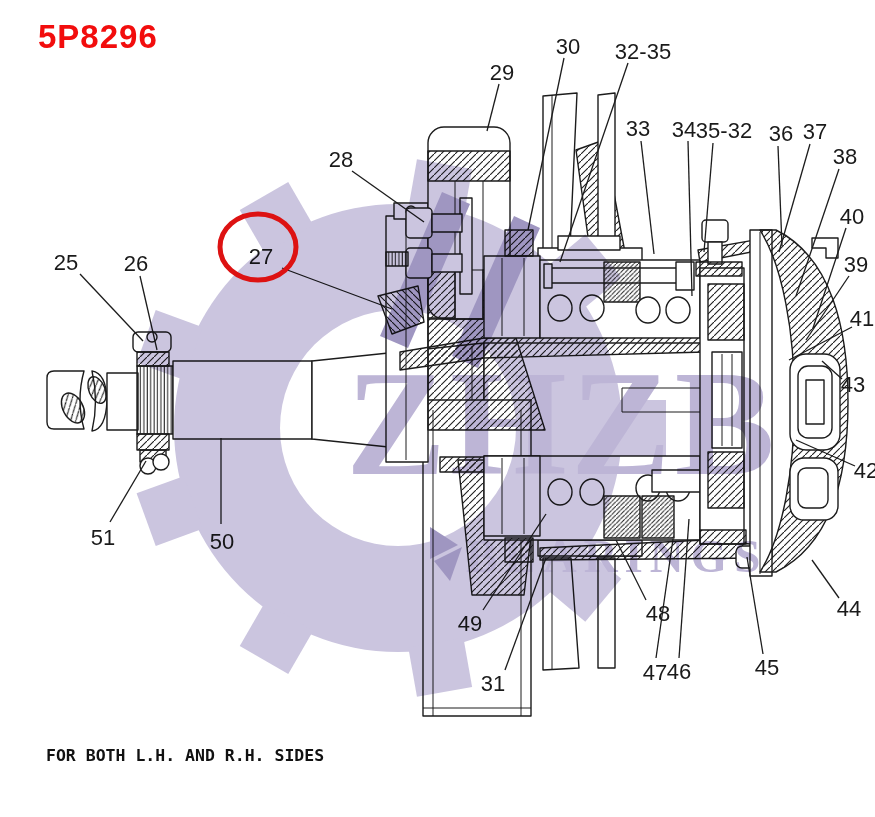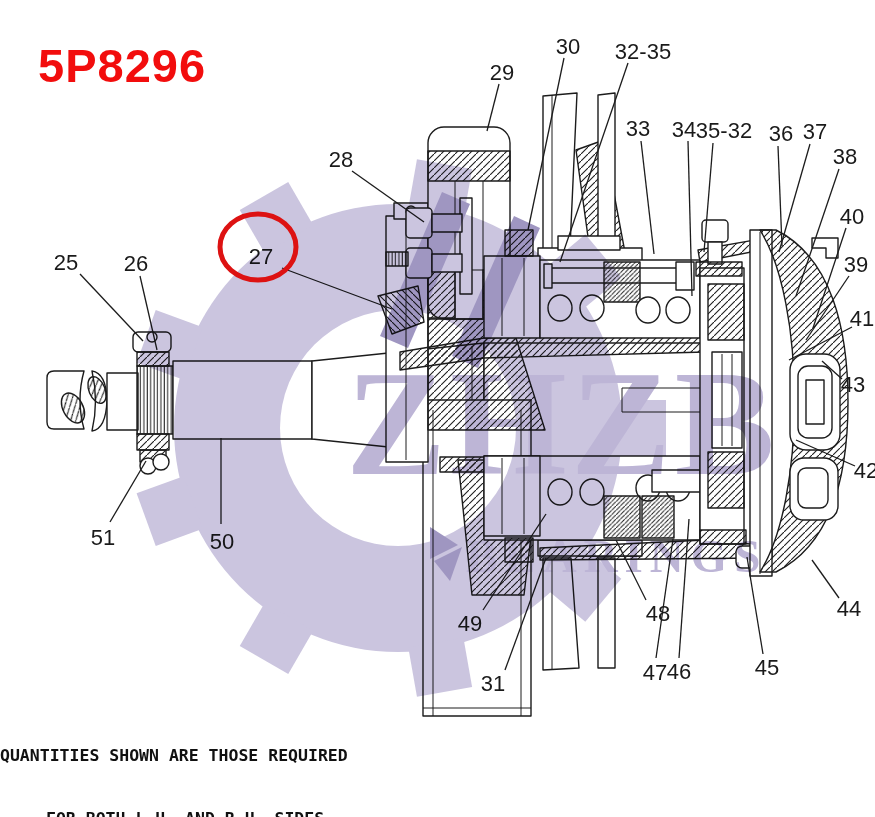--- a/index.html
+++ b/index.html
@@ -1,20 +1,20 @@
 <!DOCTYPE html>
 <html><head>
 <meta charset="utf-8">
 <style>
   html,body{margin:0;padding:0;background:#ffffff;}
   .stage{position:relative;width:875px;height:817px;background:#fff;overflow:hidden;
          font-family:"Liberation Sans",sans-serif;}
   .stage>svg{position:absolute;left:0;top:0;}
-  .part-number{position:absolute;left:38px;top:18px;font-size:47px;font-weight:bold;
-               letter-spacing:1px;font-family:"Liberation Sans",sans-serif;margin-top:20px;}
+  .part-number{position:absolute;left:38px;top:18px;font-size:33px;font-weight:bold;
+               letter-spacing:1px;font-family:"Liberation Sans",sans-serif;}
   .note{position:absolute;left:0px;top:703px;width:420px;color:#111;
         font-family:"DejaVu Sans Mono",monospace;font-weight:bold;font-size:16.5px;
         line-height:21px;white-space:pre;}
   .note .l2{padding-left:46px;}
   .callout{font-size:22px;fill:#1a1a1a;text-anchor:middle;dominant-baseline:central;
            font-family:"Liberation Sans",sans-serif;}
   .leader{stroke:#1c1c1c;stroke-width:1.3;fill:none;}
   .art{stroke:#1c1c1c;stroke-width:1.4;stroke-linejoin:round;}
   .thin{stroke:#1c1c1c;stroke-width:1;fill:none;}
   #watermark-layer{mix-blend-mode:multiply;}
@@ -246,17 +246,16 @@
     <polygon class="wm-dark" points="434,561 462,547 450,581" fill="#9f96c1"></polygon>
     <text class="wm-serif wm-text" x="466" y="572" font-size="47" letter-spacing="7" fill="#bdb5d6">BEARINGS</text>
   </g>
 
   <ellipse id="highlight-ellipse" cx="258" cy="247" rx="38" ry="33" fill="none" stroke-width="5" stroke="#dd1212"></ellipse>
 </svg>
 
 <div class="part-number" id="part-number" style="color: rgb(242, 13, 13);">5P8296</div>
 
 <div class="note">
-  <div class="l1">QUANTITIES SHOWN ARE THOSE REQUIRED</div>
   <div class="l2">FOR BOTH L.H. AND R.H. SIDES</div>
 </div>
 
 </div>
 
 </body></html>

